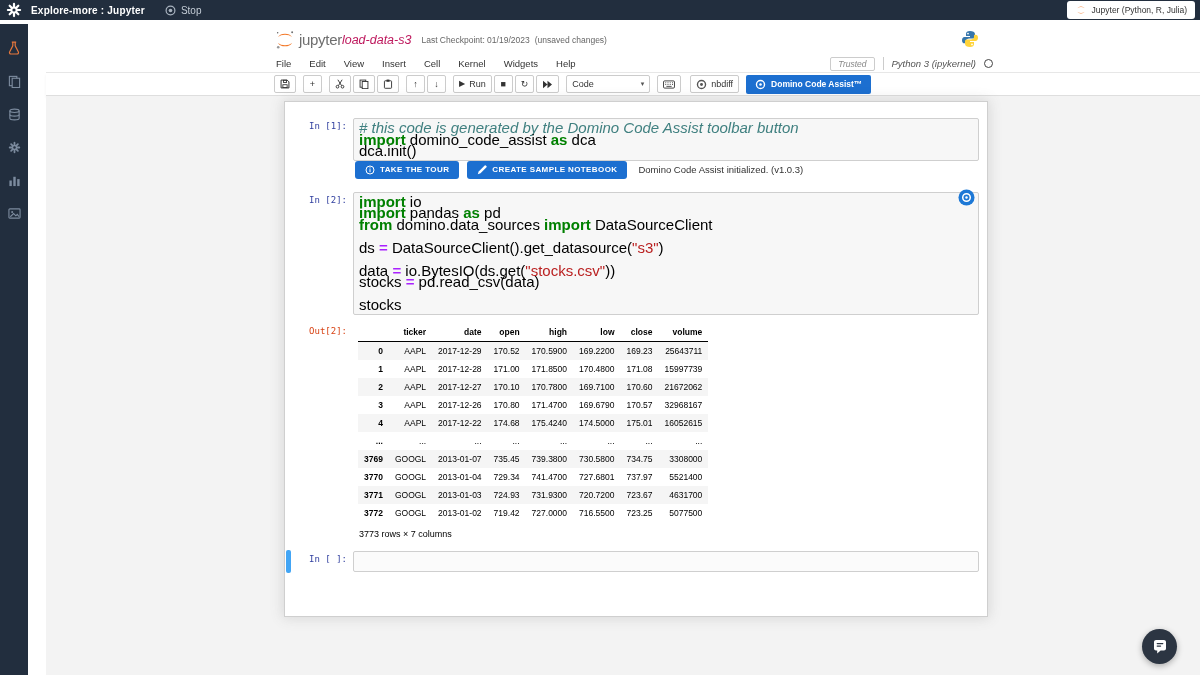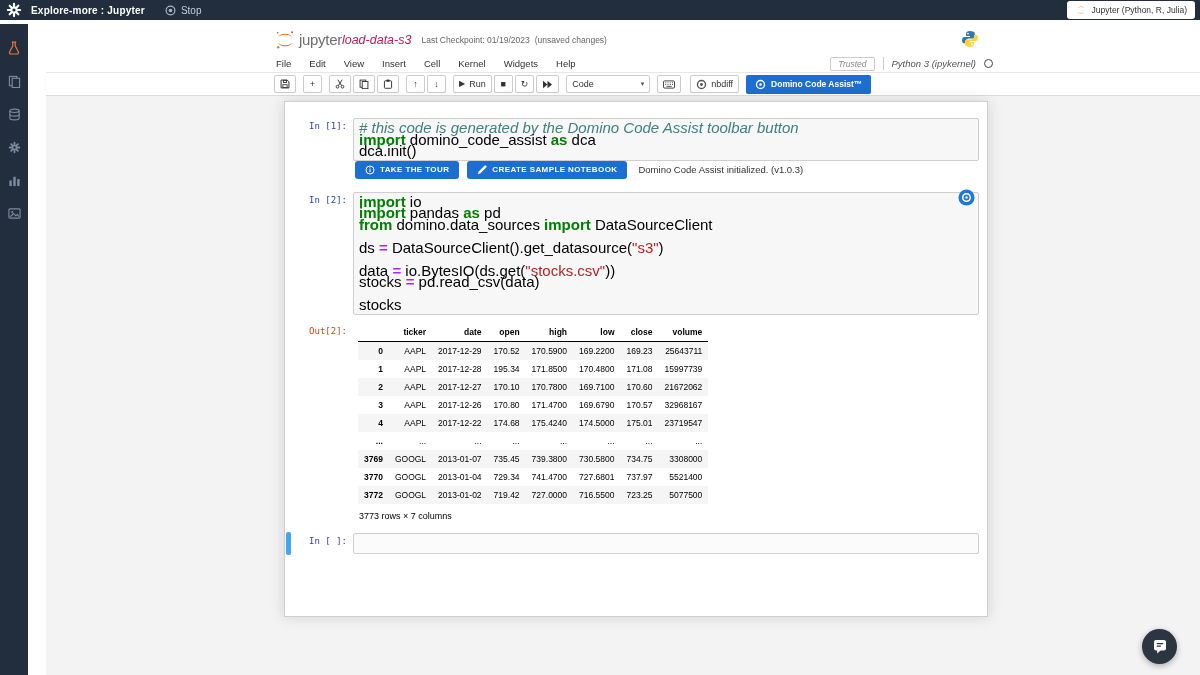--- a/index.html
+++ b/index.html
@@ -425,21 +425,21 @@
                     <td>170.52</td>
                     <td>170.5900</td>
                     <td>169.2200</td>
                     <td>169.23</td>
                     <td>25643711</td>
                   </tr>
                   <tr>
                     <th>1</th>
                     <td>AAPL</td>
                     <td>2017-12-28</td>
-                    <td>195.34</td>
+                    <td>171.00</td>
                     <td>171.8500</td>
                     <td>170.4800</td>
                     <td>171.08</td>
                     <td>15997739</td>
                   </tr>
                   <tr>
                     <th>2</th>
                     <td>AAPL</td>
                     <td>2017-12-27</td>
                     <td>170.10</td>
@@ -459,21 +459,21 @@
                     <td>32968167</td>
                   </tr>
                   <tr>
                     <th>4</th>
                     <td>AAPL</td>
                     <td>2017-12-22</td>
                     <td>174.68</td>
                     <td>175.4240</td>
                     <td>174.5000</td>
                     <td>175.01</td>
-                    <td>23719547</td>
+                    <td>16052615</td>
                   </tr>
                   <tr>
                     <th>...</th>
                     <td>...</td>
                     <td>...</td>
                     <td>...</td>
                     <td>...</td>
                     <td>...</td>
                     <td>...</td>
                     <td>...</td>
@@ -492,20 +492,30 @@
                     <th>3770</th>
                     <td>GOOGL</td>
                     <td>2013-01-04</td>
                     <td>729.34</td>
                     <td>741.4700</td>
                     <td>727.6801</td>
                     <td>737.97</td>
                     <td>5521400</td>
                   </tr>
                   <tr>
+                    <th>3771</th>
+                    <td>GOOGL</td>
+                    <td>2013-01-03</td>
+                    <td>724.93</td>
+                    <td>731.9300</td>
+                    <td>720.7200</td>
+                    <td>723.67</td>
+                    <td>4631700</td>
+                  </tr>
+                  <tr>
                     <th>3772</th>
                     <td>GOOGL</td>
                     <td>2013-01-02</td>
                     <td>719.42</td>
                     <td>727.0000</td>
                     <td>716.5500</td>
                     <td>723.25</td>
                     <td>5077500</td>
                   </tr>
                 </tbody>

